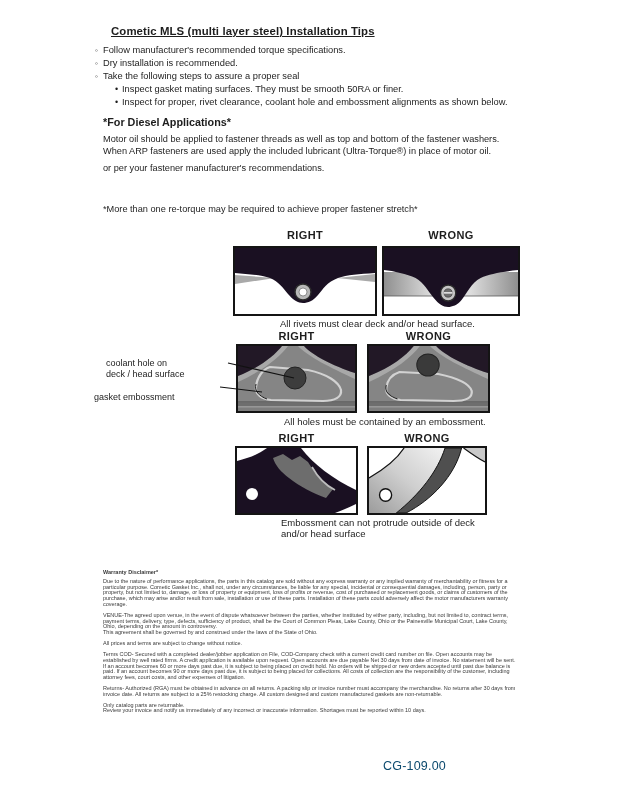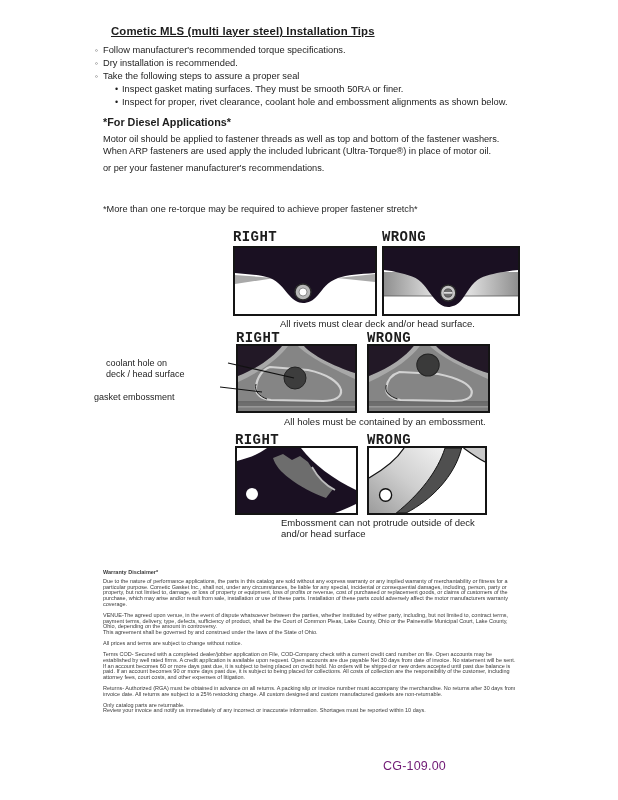--- a/index.html
+++ b/index.html
@@ -8,30 +8,30 @@
   .abs{position:absolute;}
   .title{left:111px;top:25px;font-size:11.4px;font-weight:bold;text-decoration:underline;letter-spacing:.1px;}
   .bullets{left:95px;top:44px;font-size:9.3px;line-height:13px;}
   .b-row{white-space:nowrap;}
   .b-mark{display:inline-block;width:8px;font-size:8px;vertical-align:top;line-height:13px;}
   .sub{padding-left:20px;}
   .sub .b-mark{width:7px;font-size:9px;}
   .h2{left:103px;top:116px;font-size:10.8px;font-weight:bold;}
   .para{left:103px;font-size:9.2px;line-height:11.5px;white-space:nowrap;}
   .p1{top:134px;} .p2{top:163px;} .note{top:204px;}
-  .dlabel{font-size:14px;font-weight:bold;text-align:left;letter-spacing:.4px;font-family:Liberation Mono, monospace;}
+  .dlabel{font-size:11px;font-weight:bold;text-align:center;letter-spacing:.4px;}
   .dbox{border:2px solid #141414;background:#fff;}
   .dbox svg{display:block;}
   .caption{font-size:9.5px;line-height:11px;margin-left:44px;}
   .ann{font-size:9px;line-height:10.5px;text-align:left;margin-top:12px;}
   .warr{left:103px;top:570px;width:414px;font-size:5.5px;line-height:5.65px;color:#3a3a3a;}
   .warr .whead{font-weight:bold;margin:0 0 3.5px 0;}
   .warr p{margin:0 0 5.5px 0;}
   .warr p.nogap{margin-bottom:0;}
-  .code{left:383px;top:759px;font-size:12.5px;color:#701a75;letter-spacing:.2px;}
+  .code{left:383px;top:759px;font-size:12.5px;color:#0c4a6e;letter-spacing:.2px;}
 </style>
 </head>
 <body>
 
 <div>
 
   <div class="abs title">Cometic MLS (multi layer steel) Installation Tips</div>
 
   <div class="abs bullets">
     <div class="b-row"><span class="b-mark">◦</span><span>Follow manufacturer's recommended torque specifications.</span></div>

